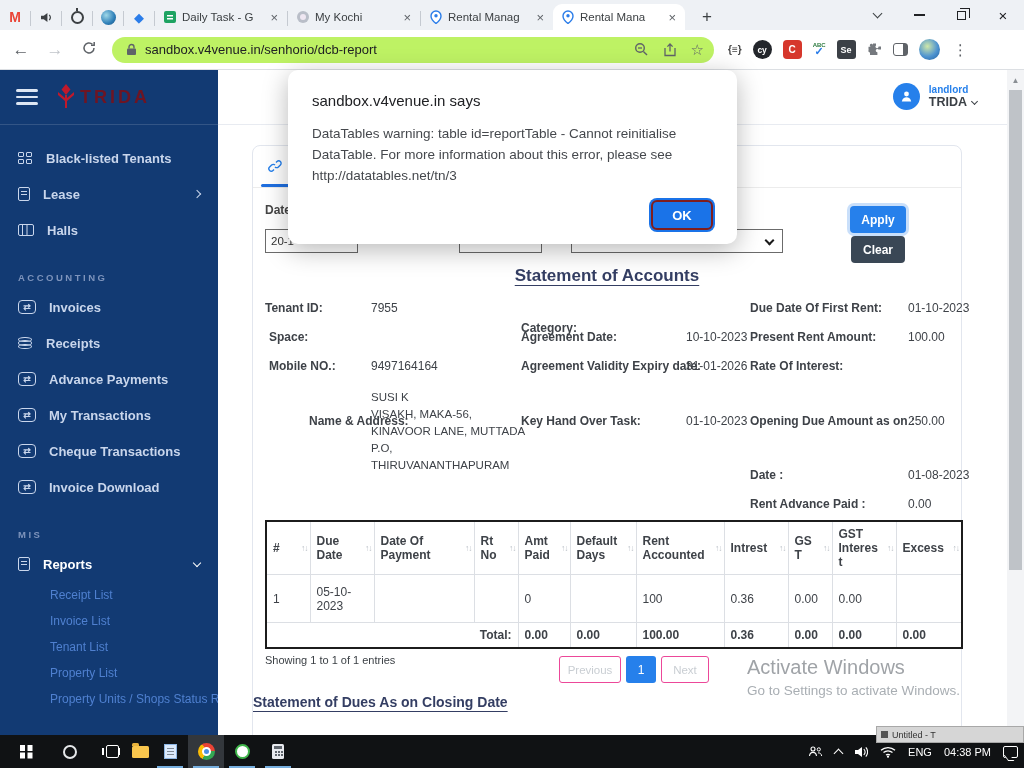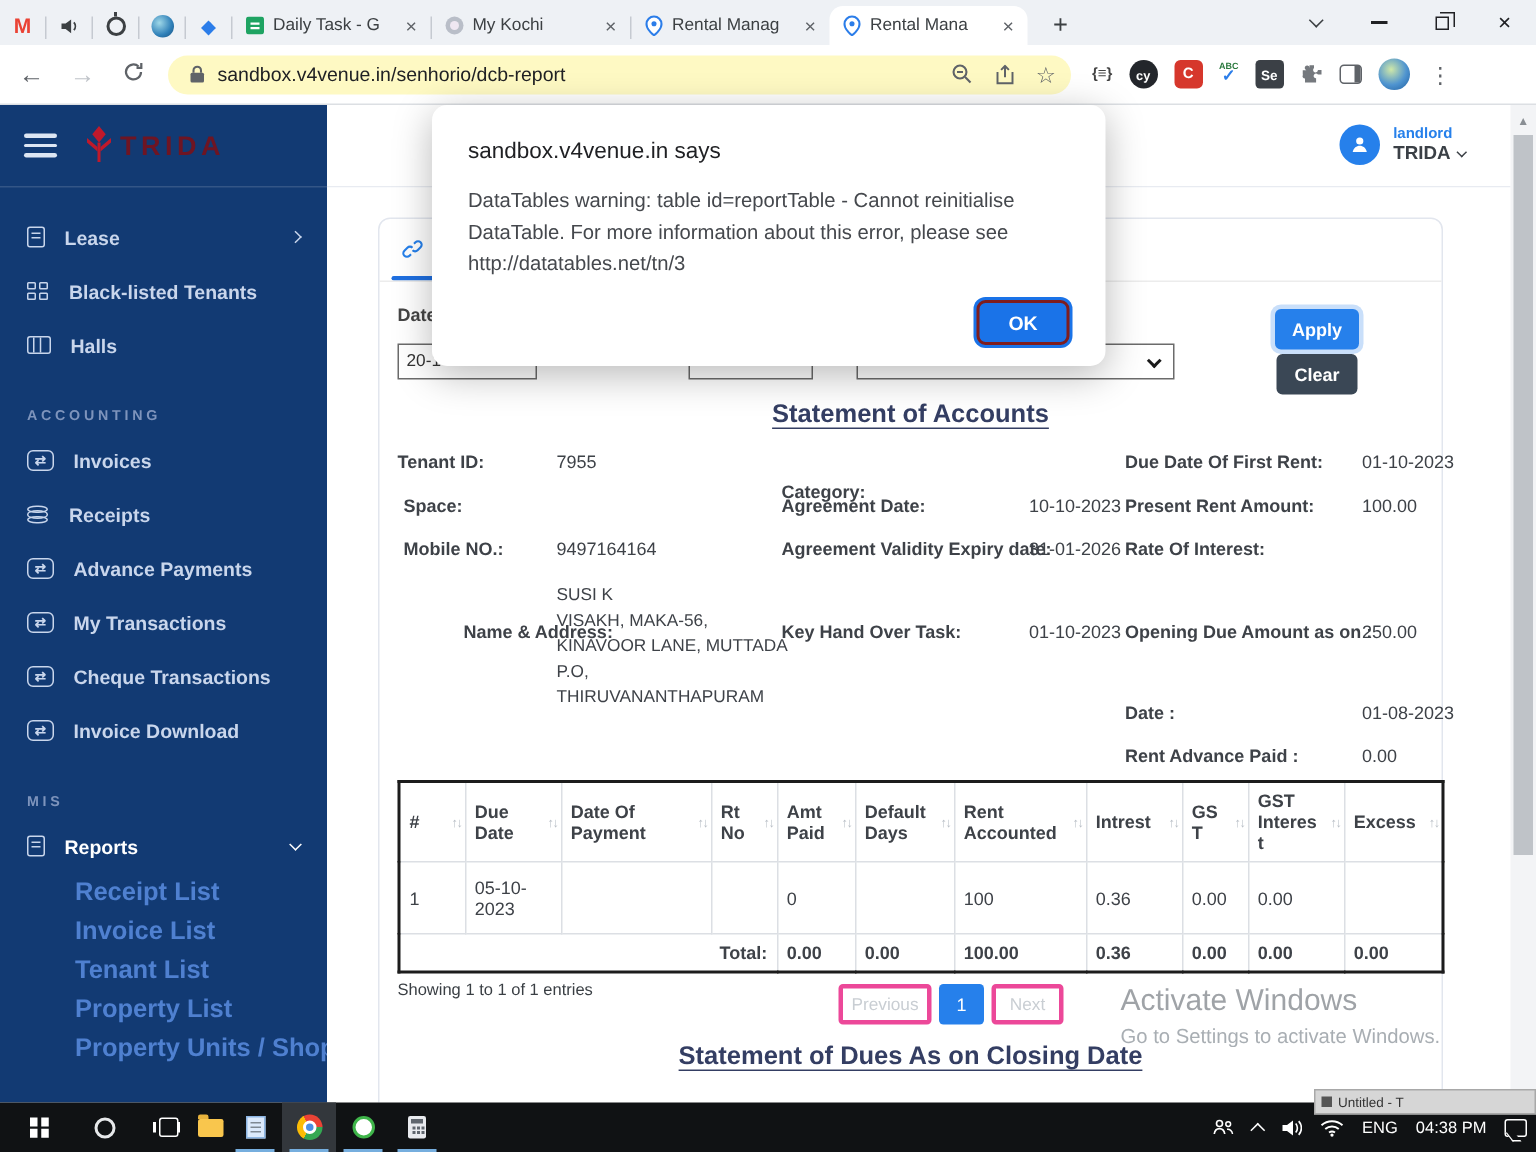--- a/index.html
+++ b/index.html
@@ -29,21 +29,21 @@
   .chev { width:7px; height:7px; border-right:1.6px solid #3c4043; border-bottom:1.6px solid #3c4043; transform:rotate(45deg); margin-top:-3px; }
   .minbar { width:11px; height:1.5px; background:#202124; }
   .restore { width:9px; height:9px; border:1.3px solid #202124; position:relative; }
   .restore::before { content:""; position:absolute; left:2px; top:-4px; width:9px; height:9px; border:1.3px solid #202124; border-left:none; border-bottom:none; }
   .xglyph { font-size:15px; }
 
   
   #toolbar { position:absolute; top:30px; left:0; right:0; height:40px; background:#fff; border-bottom:1px solid #dcdfe3; display:flex; align-items:center; z-index:10; }
   .navic { width:26px; text-align:center; font-size:17px; color:#5f6368; margin-left:8px; }
   .navic.disabled { color:#c0c4c9; }
-  #urlpill { margin-left:10px; width:602px; height:26px; background:#fef9c3; border-radius:13px; display:flex; align-items:center; padding:0 10px 0 14px; }
+  #urlpill { margin-left:10px; width:602px; height:26px; background:#bef264; border-radius:13px; display:flex; align-items:center; padding:0 10px 0 14px; }
   #urltext { font-size:13px; color:#202124; margin-left:8px; flex:1; }
   .pillic { margin-left:14px; display:flex; align-items:center; }
   .star { font-size:15px; color:#5f6368; }
   #extrow { display:flex; align-items:center; gap:11px; margin-left:14px; }
   .ext-braces { font-size:10px; font-weight:bold; color:#444; }
   .badge { width:19px; height:19px; border-radius:50%; background:#23262b; color:#fff; font-size:8.5px; font-weight:bold; display:flex; align-items:center; justify-content:center; }
   .badge.red { border-radius:4px; background:#d6372c; font-size:10px; }
   .badge.se { border-radius:3px; background:#3b4046; font-size:9px; }
   .abc { display:flex; flex-direction:column; align-items:center; line-height:1; }
   .abc .t { font-size:6px; font-weight:bold; color:#2c7a3f; }
@@ -60,21 +60,21 @@
   .burger::before,.burger::after { content:""; position:absolute; left:0; width:22px; height:2.4px; background:#dde6f3; border-radius:2px; }
   .burger::before { top:-6.5px; } .burger::after { top:6.5px; }
   .brand { display:flex; align-items:center; gap:4px; }
   .brand-name { font-size:18px; font-weight:bold; color:#6e1523; letter-spacing:3px; }
   #sbnav { margin-top:15px; }
   .sb-item { height:36px; display:flex; align-items:center; gap:13px; padding:0 18px; color:#c9d6ec; font-size:13px; font-weight:bold; cursor:pointer; }
   .sb-item .grow { flex:1; }
   .chev-r { width:6px; height:6px; border-right:1.8px solid #c9d6ec; border-bottom:1.8px solid #c9d6ec; transform:rotate(-45deg); }
   .chev-d { width:6px; height:6px; border-right:1.8px solid #fff; border-bottom:1.8px solid #fff; transform:rotate(45deg); margin-top:-3px; }
   .sb-sec { padding:24px 18px 6px; font-size:9.5px; letter-spacing:2.5px; color:#7e94bc; font-weight:bold; }
-  .sb-sub { height:26px; display:flex; align-items:center; padding-left:50px; color:#4f80d0; font-size:17px; font-weight:bold; cursor:pointer; white-space:nowrap; }
+  .sb-sub { height:26px; display:flex; align-items:center; padding-left:50px; color:#4f80d0; font-size:12px; font-weight:normal; cursor:pointer; white-space:nowrap; }
   .sb-item.reports { color:#fff; }
   
   .ic-grid { width:15px; height:13px; display:grid; grid-template-columns:6px 6px; grid-template-rows:5px 5px; gap:2px; }
   .ic-grid span { border:1.4px solid #c9d6ec; border-radius:1px; }
   .ic-file { width:12px; height:14px; border:1.5px solid #c9d6ec; border-radius:2px; position:relative; }
   .ic-file::before { content:""; position:absolute; left:2px; top:3px; width:6px; height:1.4px; background:#c9d6ec; box-shadow:0 3px 0 #c9d6ec; }
   .ic-cols { width:16px; height:12px; border:1.5px solid #c9d6ec; border-radius:2px; position:relative; }
   .ic-cols::before { content:""; position:absolute; left:3px; top:0; bottom:0; width:1.4px; background:#c9d6ec; box-shadow:4.5px 0 0 #c9d6ec; }
   .swapbox { width:18px; height:14px; border:1.5px solid #c9d6ec; border-radius:4px; font-size:9px; color:#c9d6ec; display:flex; align-items:center; justify-content:center; font-weight:bold; }
   .ic-coins { width:15px; height:13px; position:relative; }
@@ -109,24 +109,24 @@
   
   #reporttable { position:absolute; left:12px; top:374px; width:696px; border-collapse:collapse; table-layout:fixed; border:2px solid #1c1c1c; font-size:12px; color:#3e4248; }
   #reporttable th, #reporttable td { border:1px solid #dcdfe4; padding:5px 6px; vertical-align:middle; text-align:left; word-wrap:break-word; }
   #reporttable th { font-weight:bold; position:relative; height:50px; padding-right:14px; }
   #reporttable .srt { position:absolute; right:2px; top:50%; transform:translateY(-50%); font-size:8.5px; color:#b9bfc6; letter-spacing:-1px; }
   #reporttable tbody td { height:48px; }
   #reporttable tfoot td { height:25px; font-weight:bold; }
   #reporttable .tl { text-align:right; }
   .showing { position:absolute; left:12px; top:508px; font-size:11px; color:#3a3f44; }
   .pager { position:absolute; left:306px; top:510px; display:flex; align-items:center; }
-  .pg-btn { height:27px; display:flex; align-items:center; justify-content:center; background:#fff; border:3px solid #ec4899; color:#c9ced3; font-size:11.5px; border-radius:3px; }
+  .pg-btn { height:27px; display:flex; align-items:center; justify-content:center; background:#fff; border:1px solid #ec4899; color:#c9ced3; font-size:11.5px; border-radius:3px; }
   .pg-prev { width:62px; } .pg-next { width:48px; }
   .pg-num { width:30px; height:27px; margin:0 5px; background:#2680eb; color:#fff; font-size:12px; display:flex; align-items:center; justify-content:center; border-radius:3px; }
-  .dues-title { position:absolute; left:0; right:0; top:548px; text-align:center; font-size:17px; font-weight:bold; color:#343e63; text-decoration:underline; text-underline-offset:4px; }
+  .dues-title { position:absolute; left:0; right:0; top:548px; font-size:14px; font-weight:bold; color:#343e63; text-decoration:underline; text-underline-offset:4px; }
 
   
   #scrollbar { position:absolute; right:0; top:70px; width:17px; height:665px; background:#f3f4f6; z-index:3; }
   #scrollbar .up { text-align:center; font-size:8px; color:#8a8f94; padding-top:6px; }
   #scrollbar .thumb { position:absolute; left:2px; top:20px; width:13px; height:480px; background:#bfc3c8; }
 
   
   #dialog { position:absolute; left:288px; top:70px; width:449px; background:#fff; border-radius:10px; box-shadow:0 6px 26px rgba(0,0,0,.28); padding:22px 24px 14px; z-index:60; }
   .dlg-title { font-size:15px; color:#202124; }
   .dlg-msg { margin-top:14px; font-size:13.5px; line-height:21px; color:#45484d; width:404px; }
@@ -295,32 +295,32 @@
       <svg width="20" height="26" viewBox="0 0 20 26">
           <path d="M10 0l4.5 5.5L10 11 5.5 5.5z" fill="#c0192b"></path>
           <path d="M9 11h2v13H9z" fill="#c0192b"></path>
           <path d="M2 8l7 6v3L2 11zM18 8l-7 6v3l7-6z" fill="#c0192b"></path>
         </svg>
       <span class="brand-name">TRIDA</span>
     </span>
   </div>
   <div id="sbnav">
     <div class="sb-item">
-      <span class="ic-file"></span>
-      <span class="grow">Lease</span>
-      <span class="chev-r"></span>
-    </div>
-    <div class="sb-item">
       <span class="ic-grid">
           <span></span>
           <span></span>
           <span></span>
           <span></span>
         </span>
       <span class="grow">Black-listed Tenants</span>
+    </div>
+    <div class="sb-item">
+      <span class="ic-file"></span>
+      <span class="grow">Lease</span>
+      <span class="chev-r"></span>
     </div>
     <div class="sb-item">
       <span class="ic-cols"></span>
       <span class="grow">Halls</span>
     </div>
     <div class="sb-sec">ACCOUNTING</div>
     <div class="sb-item">
       <span class="swapbox">⇄</span>
       <span class="grow">Invoices</span>
     </div>

